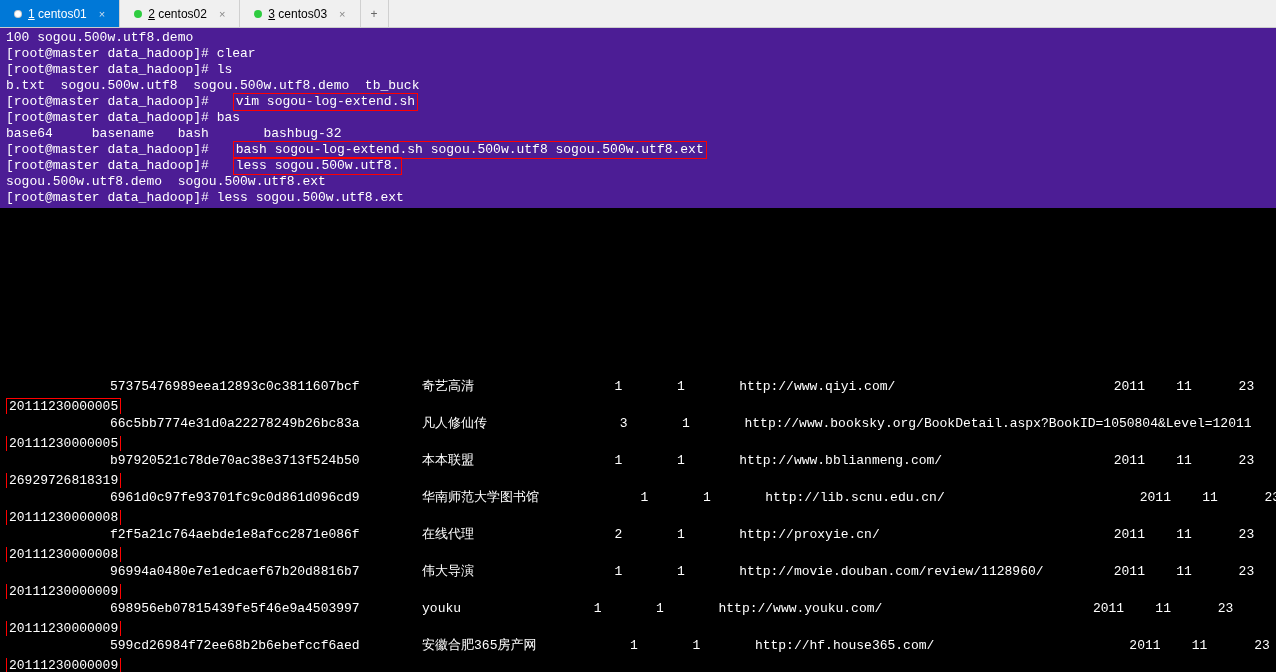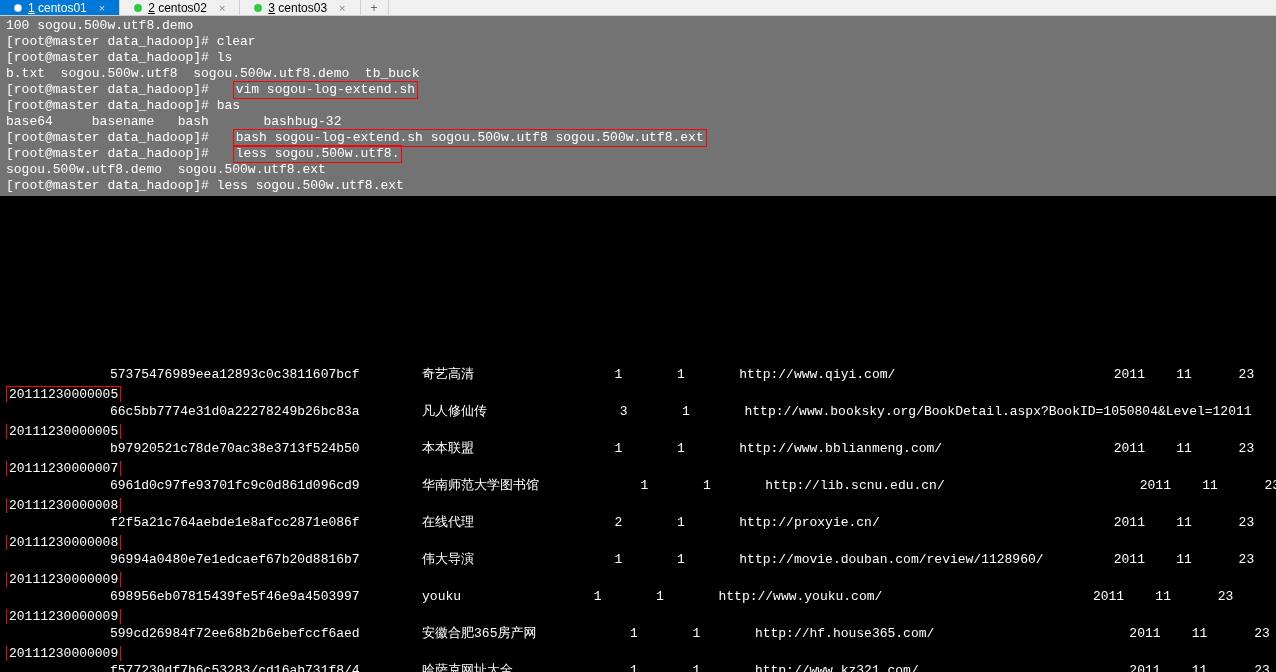--- a/index.html
+++ b/index.html
@@ -1,27 +1,27 @@
 <!DOCTYPE html>
 <html><head>
 <meta charset="utf-8">
 <style>
 * { margin:0; padding:0; box-sizing:border-box; }
 body { font-family:"Segoe UI",Arial,sans-serif; background:#000; width:1276px; height:672px; overflow:hidden; position:relative; }
-.tabs { display:flex; background:#f0f0f0; height:16px; border-bottom:1px solid #ccc; }
+.tabs { display:flex; background:#f0f0f0; height:28px; border-bottom:1px solid #ccc; }
 .tab { display:flex; align-items:center; padding:0 14px; font-size:12px; border-right:1px solid #d0d0d0; cursor:pointer; gap:6px; }
 .tab.active { background:#0078d7; color:#fff; }
 .tab .num { text-decoration:underline; }
 .dot { width:8px; height:8px; border-radius:50%; display:inline-block; }
 .dot.white { background:#fff; border:1px solid rgba(0,0,0,.2); }
 .dot.green { background:#2ecc40; }
 .tab-close { color:#888; margin-left:6px; font-size:11px; }
 .tab.active .tab-close { color:#cde; }
 .tab.add { padding:0 10px; color:#666; }
-.term { background:#737373; color:#fff; font-family:"Consolas","Courier New",monospace; font-size:13px; padding:2px 6px; line-height:16px; white-space:pre; }
+.term { background:#4c1d95; color:#fff; font-family:"Consolas","Courier New",monospace; font-size:13px; padding:2px 6px; line-height:16px; white-space:pre; }
 .hl { border:1.5px solid #f00; padding:0 2px; margin:-1px 16px; display:inline-block; }
 .data-area { font-family:"Consolas","Courier New",monospace; font-size:13px; line-height:17px; color:#fff; padding:0 6px; }
 .row { display:flex; white-space:pre; }
 .c-id { width:104px;margin-top:20px; }
 .id-box { border-left:1.5px solid #f00; border-right:1.5px solid #f00; padding:0 2px; }
 .id-box.first { border-top:1.5px solid #f00; }
 .c-rest { flex:1; }
 .gap { height:170px; }
 </style>
 </head>
@@ -46,21 +46,21 @@
       </div>
     </div>
   <div class="tab add">+</div>
 </div>
 
 <div class="term" id="term"><div>100 sogou.500w.utf8.demo</div><div>[root@master data_hadoop]# clear</div><div>[root@master data_hadoop]# ls</div><div>b.txt  sogou.500w.utf8  sogou.500w.utf8.demo  tb_buck</div><div><span>[root@master data_hadoop]# </span><span class="hl">vim sogou-log-extend.sh</span></div><div>[root@master data_hadoop]# bas</div><div>base64     basename   bash       bashbug-32</div><div><span>[root@master data_hadoop]# </span><span class="hl">bash sogou-log-extend.sh sogou.500w.utf8 sogou.500w.utf8.ext</span></div><div><span>[root@master data_hadoop]# </span><span class="hl">less sogou.500w.utf8.</span></div><div>sogou.500w.utf8.demo  sogou.500w.utf8.ext</div><div>[root@master data_hadoop]# less sogou.500w.utf8.ext</div></div>
 <div class="gap"></div>
 <div class="data-area" id="darea">
     <div class="row"><span class="c-id"><span class="id-box first">20111230000005</span></span><span class="c-rest">57375476989eea12893c0c3811607bcf        奇艺高清                  1       1       http://www.qiyi.com/                            2011    11      23      00</span></div>
     <div class="row"><span class="c-id"><span class="id-box">20111230000005</span></span><span class="c-rest">66c5bb7774e31d0a22278249b26bc83a        凡人修仙传                 3       1       http://www.booksky.org/BookDetail.aspx?BookID=1050804&amp;Level=12011    11      23      00</span></div>
-    <div class="row"><span class="c-id"><span class="id-box">20111230000007</span></span><span class="c-rest">b97920521c78de70ac38e3713f524b50        本本联盟                  1       1       http://www.bblianmeng.com/                      2011    11      23      00</span></div>
+    <div class="row"><span class="c-id"><span class="id-box">26929726818319</span></span><span class="c-rest">b97920521c78de70ac38e3713f524b50        本本联盟                  1       1       http://www.bblianmeng.com/                      2011    11      23      00</span></div>
     <div class="row"><span class="c-id"><span class="id-box">20111230000008</span></span><span class="c-rest">6961d0c97fe93701fc9c0d861d096cd9        华南师范大学图书馆             1       1       http://lib.scnu.edu.cn/                         2011    11      23      00</span></div>
     <div class="row"><span class="c-id"><span class="id-box">20111230000008</span></span><span class="c-rest">f2f5a21c764aebde1e8afcc2871e086f        在线代理                  2       1       http://proxyie.cn/                              2011    11      23      00</span></div>
     <div class="row"><span class="c-id"><span class="id-box">20111230000009</span></span><span class="c-rest">96994a0480e7e1edcaef67b20d8816b7        伟大导演                  1       1       http://movie.douban.com/review/1128960/         2011    11      23      00</span></div>
     <div class="row"><span class="c-id"><span class="id-box">20111230000009</span></span><span class="c-rest">698956eb07815439fe5f46e9a4503997        youku                 1       1       http://www.youku.com/                           2011    11      23      00</span></div>
     <div class="row"><span class="c-id"><span class="id-box">20111230000009</span></span><span class="c-rest">599cd26984f72ee68b2b6ebefccf6aed        安徽合肥365房产网            1       1       http://hf.house365.com/                         2011    11      23      00</span></div>
     <div class="row"><span class="c-id"><span class="id-box">20111230000010</span></span><span class="c-rest">f577230df7b6c53283/cd16ab731f8/4        哈萨克网址大全               1       1       http://www.kz321.com/                           2011    11      23      00</span></div>
     <div class="row"><span class="c-id"><span class="id-box">20111230000010</span></span><span class="c-rest">285f88780dd0659f5fc8acc7cc4949f2        IQ数码                  1       1       http://www.iqshuma.com/                         2011    11      23      00</span></div>
     <div class="row"><span class="c-id"><span class="id-box">20111230000010</span></span><span class="c-rest">f4ba3f337efb1cc469fcd0b34feff9fb        推荐待机时间长的手机            1       1       http://mobile.zol.com.cn/148/1487938.html       2011    11      23      00</span></div>
     <div class="row"><span class="c-id"><span class="id-box">20111230000010</span></span><span class="c-rest">3d1acc7235374d531de1ca885df5e711        满江红                   1       1       http://baike.baidu.com/view/6500.htm            2011    11      23      00</span></div>
     <div class="row"><span class="c-id"><span class="id-box">20111230000010</span></span><span class="c-rest">dbce41016839133656486eba6a85b6273       光标下载                  2       1       http://zhidao.baidu.com/question/38626533       2011    11      23      00</span></div>

